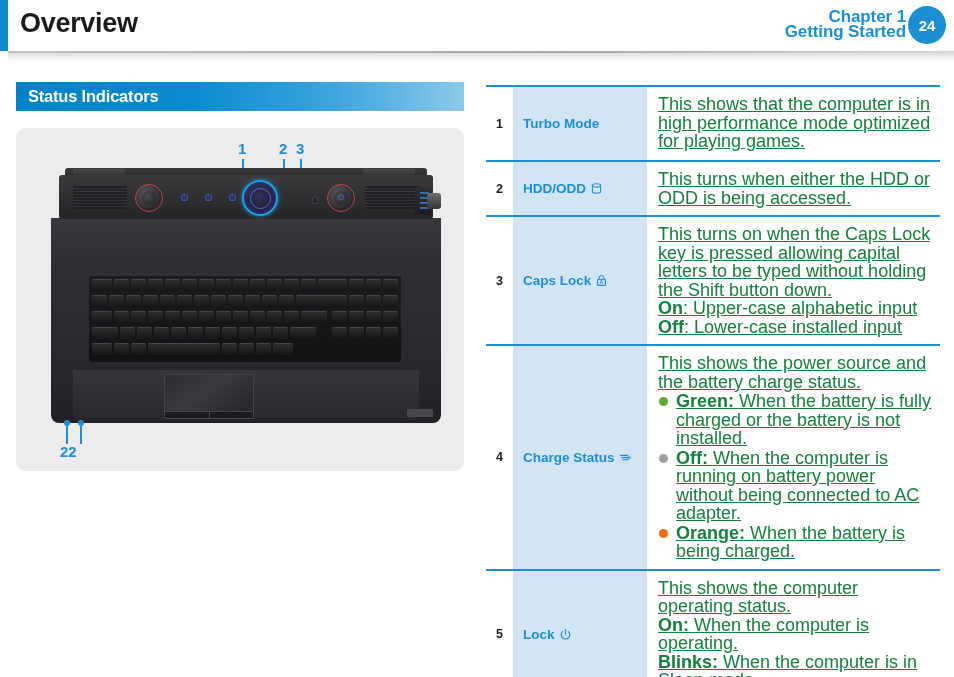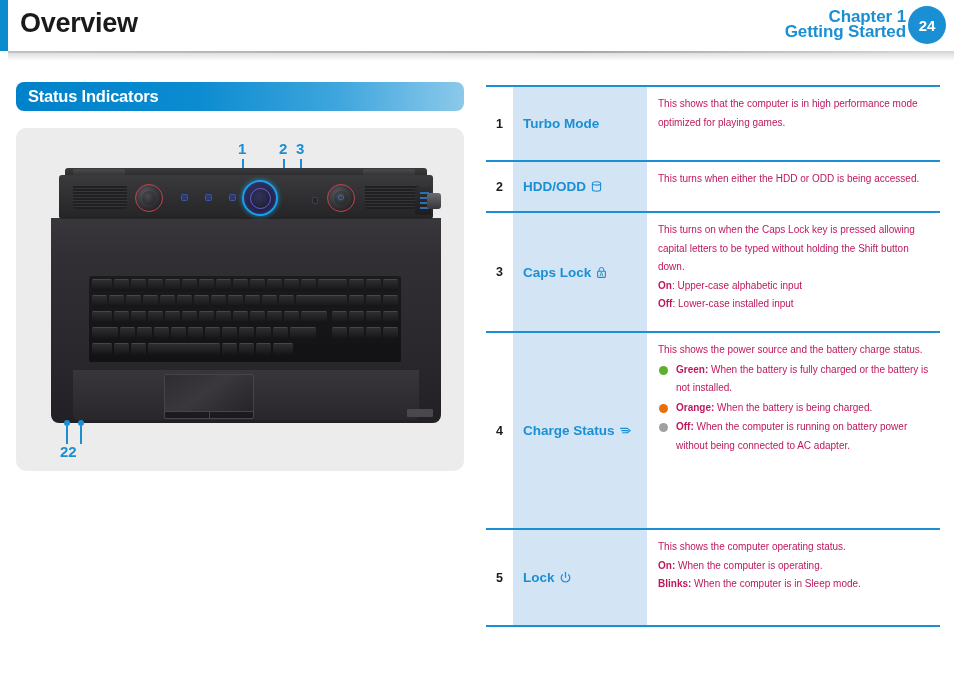--- a/index.html
+++ b/index.html
@@ -41,21 +41,21 @@
     background: linear-gradient(to bottom, rgba(120,120,120,0.30), rgba(255,255,255,0));
   }
   .header-shadow::after {
     content:""; position:absolute; left:0; top:0; width:100%; height:2px;
     background: linear-gradient(to right, rgba(190,190,190,0.9), rgba(150,150,150,0.75) 60%, rgba(215,215,215,0.4));
   }
 
   
   .section-bar {
     position: absolute; left: 16px; top: 82px; width: 448px; height: 29px;
-    border-radius: 8px;
+    border-radius: 0;
     background: linear-gradient(to right, #0082ca 0%, #0b8bd0 40%, #3fa6dd 72%, #8cc9ea 100%);
   }
   .section-bar-label {
     position: absolute; left: 12px; top: 5px;
     font-size: 16.5px; font-weight: bold; color: #ffffff; letter-spacing: -0.2px;
   }
 
   .figure {
     position: absolute; left: 16px; top: 128px; width: 448px; height: 343px;
     background: #ececec; border-radius: 10px;
@@ -198,21 +198,21 @@
     display: flex; align-items: center; justify-content: center;
     font-size: 12.5px; font-weight: bold; color: #1b1b1b;
   }
   .cell-label {
     width: 134px; flex: 0 0 134px; background: #d3e5f4;
     display: flex; align-items: center; padding-left: 10px;
     font-size: 13.5px; font-weight: bold; color: #1b8fd4;
   }
   .cell-desc {
     flex: 1 1 auto; background: #ffffff; padding: 8px 4px 8px 11px;
-    font-size: 10px; color: #be185d; line-height: 18.5px;
+    font-size: 18px; color: #15803d; line-height: 18.5px; text-decoration: underline;
   }
   .cell-desc p { margin: 0; }
   .cell-desc b { font-weight: bold; }
   .bullets { margin-top: 1px; }
   .bullet-item {
     position: relative; padding-left: 18px; margin-top: 1px;
   }
   .bullet-dot {
     position: absolute; left: 1px; top: 5px;
     width: 9px; height: 9px; border-radius: 50%;
@@ -482,26 +482,26 @@
         </span>
       </div>
       <div class="cell-desc">
         <p>This shows the power source and the battery charge status.</p>
         <div class="bullets">
           <div class="bullet-item">
             <span class="bullet-dot" style="background:#5aaf2e;"></span>
             <b>Green:</b><span> When the battery is fully charged or the battery is not installed.</span>
           </div>
           <div class="bullet-item">
+            <span class="bullet-dot" style="background:#a0a0a0;"></span>
+            <b>Off:</b><span> When the computer is running on battery power without being connected to AC adapter.</span>
+          </div>
+          <div class="bullet-item">
             <span class="bullet-dot" style="background:#e8700a;"></span>
             <b>Orange:</b><span> When the battery is being charged.</span>
-          </div>
-          <div class="bullet-item">
-            <span class="bullet-dot" style="background:#a0a0a0;"></span>
-            <b>Off:</b><span> When the computer is running on battery power without being connected to AC adapter.</span>
           </div>
         </div>
       </div>
     </div>
 
     <div class="rule"></div>
 
     <div class="row" style="min-height:95px;">
       <div class="cell-num">5</div>
       <div class="cell-label">

